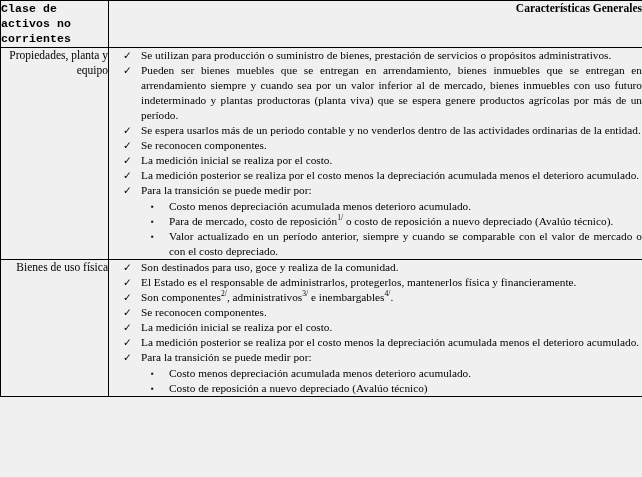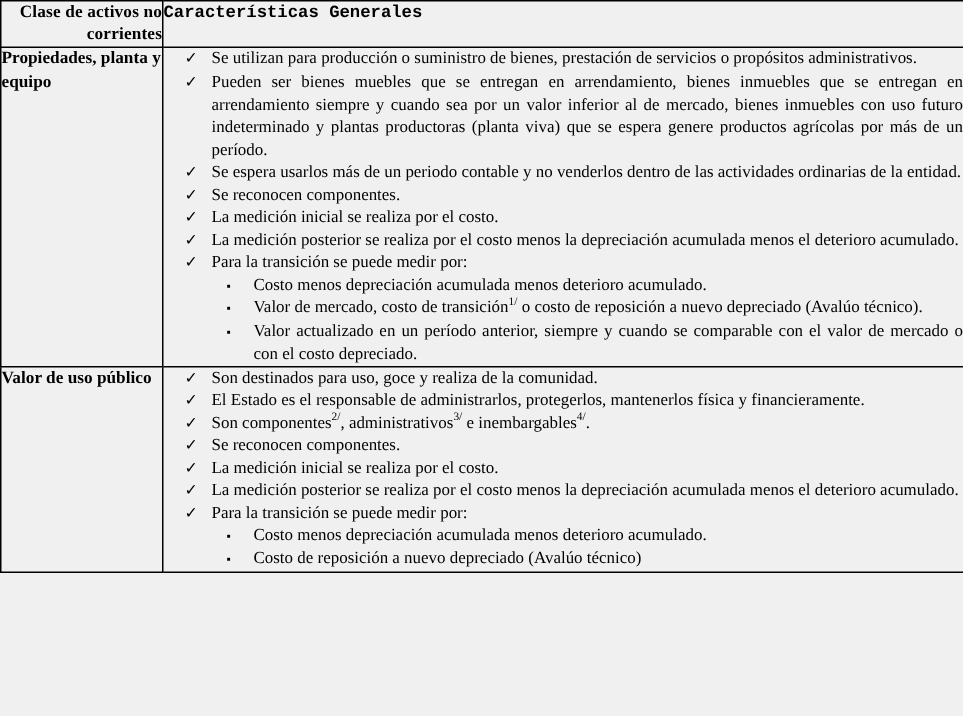--- a/index.html
+++ b/index.html
@@ -23,43 +23,43 @@
   .doc-table td, .doc-table th {
     border: 1px solid #000;
     vertical-align: top;
     padding: 0;
   }
   .col-class { width: 108px; }
   .col-chars { width: 534px; }
 
   
   .hdr-class {
-    text-align: right;
+    text-align: left;
     font-weight: bold;
     font-size: 11.5px;
     line-height: 15.2px;
     padding: 2px 4px 2px 4px;
     letter-spacing: 0.1px;
+    font-family: Liberation Mono, monospace;
   }
   .hdr-chars {
-    text-align: left;
+    text-align: right;
     font-weight: bold;
     font-size: 11.5px;
     line-height: 15.2px;
     padding: 9px 4px 2px 4px;
-    font-family: Liberation Mono, monospace;
   }
 
   
   .cat-cell {
-    font-weight: bold;
+    font-weight: normal;
     font-size: 11.5px;
     line-height: 15.5px;
     padding: 3px 3px 3px 6px;
-    text-align: left;
+    text-align: right;
   }
 
   
   .content-cell {
     font-size: 11.3px;
     line-height: 15.1px;
     padding: 3px 6px 3px 4px;
     text-align: justify;
   }
 
@@ -162,35 +162,35 @@
           <li class="nojust">
             <span class="tick">✓</span>
             <span class="txt">Para la transición se puede medir por:</span>
             <ul class="sublist">
               <li class="nojust">
                 <span class="sq">▪</span>
                 <span class="txt">Costo menos depreciación acumulada menos deterioro acumulado.</span>
               </li>
               <li>
                 <span class="sq">▪</span>
-                <span class="txt">Valor de mercado, costo de transición</span><sup>1/</sup><span class="txt"> o costo de reposición a nuevo depreciado (Avalúo técnico).</span>
+                <span class="txt">Para de mercado, costo de reposición</span><sup>1/</sup><span class="txt"> o costo de reposición a nuevo depreciado (Avalúo técnico).</span>
               </li>
               <li>
                 <span class="sq">▪</span>
                 <span class="txt">Valor actualizado en un período anterior, siempre y cuando se comparable con el valor de mercado o con el costo depreciado.</span>
               </li>
             </ul>
           </li>
 
         </ul>
       </td>
     </tr>
 
     <tr>
-      <td class="cat-cell">Valor de uso público</td>
+      <td class="cat-cell">Bienes de uso física</td>
       <td class="content-cell">
         <ul class="checklist">
 
           <li class="nojust">
             <span class="tick">✓</span>
             <span class="txt">Son destinados para uso, goce y realiza de la comunidad.</span>
           </li>
 
           <li>
             <span class="tick">✓</span>

